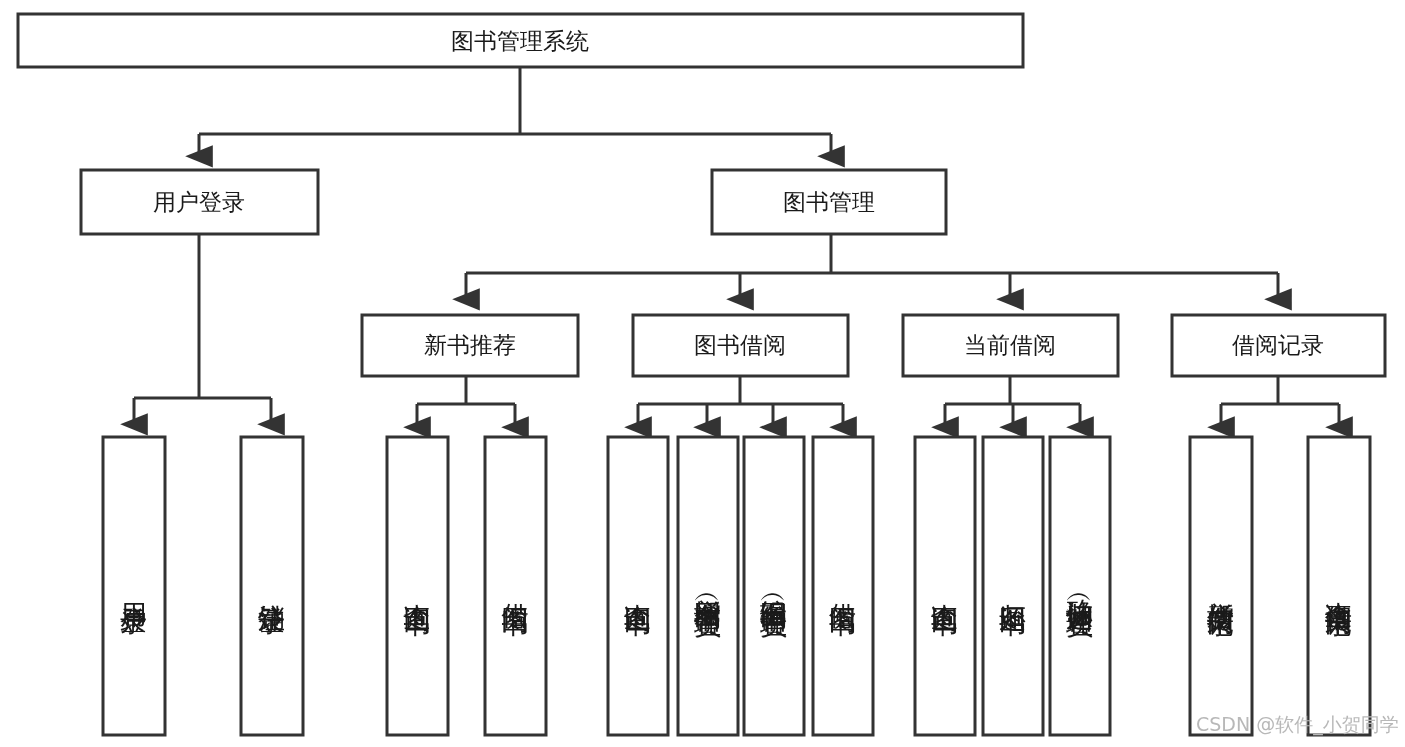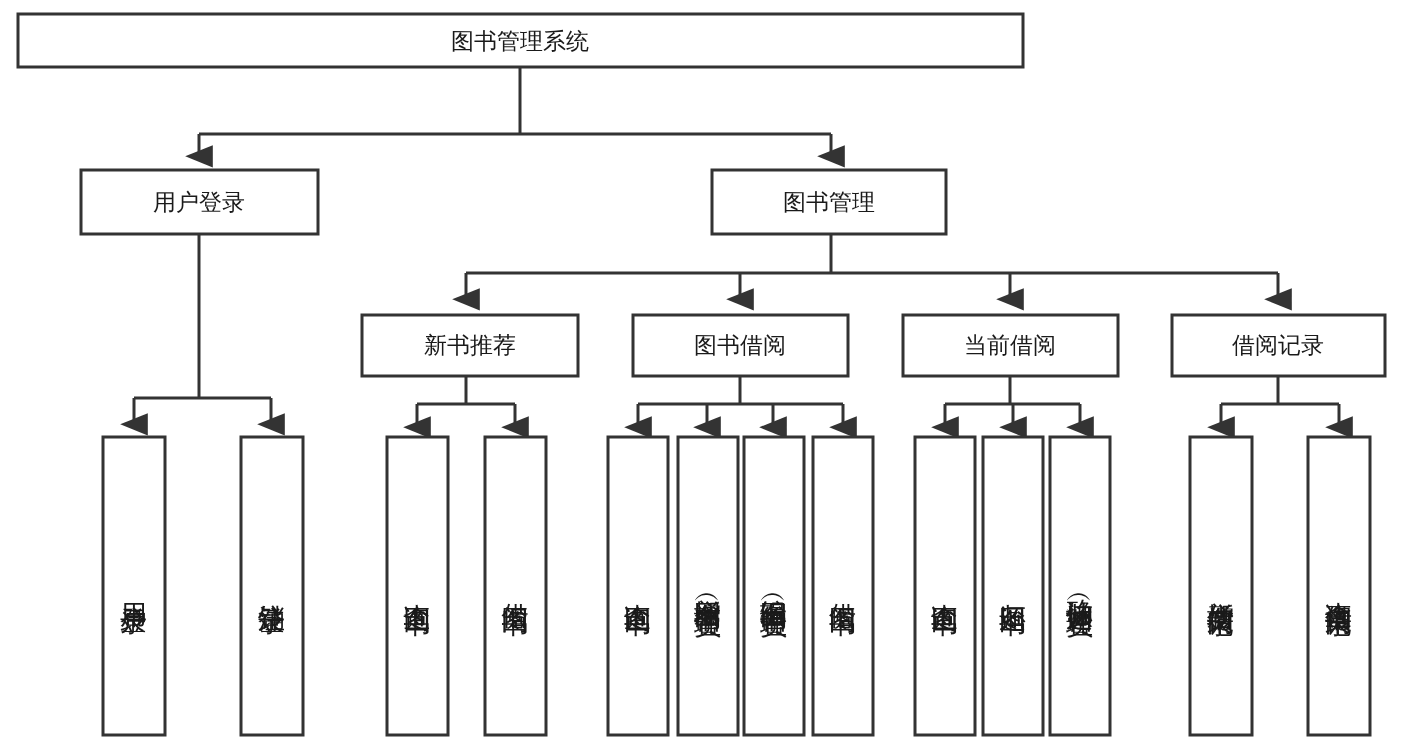--- a/index.html
+++ b/index.html
@@ -192,14 +192,15 @@
   <div class="leaf-label" style="left:744px; top:437px; width:60px; height:298px;">编辑图书（管理员）</div>
   <div class="leaf-label" style="left:813px; top:437px; width:60px; height:298px;">借阅图书</div>
 
   <div class="leaf-label" style="left:915px; top:437px; width:60px; height:298px;">查询图书</div>
   <div class="leaf-label" style="left:983px; top:437px; width:60px; height:298px;">归还图书</div>
   <div class="leaf-label" style="left:1050px; top:437px; width:60px; height:298px;">确认归还（管理员）</div>
 
   <div class="leaf-label" style="left:1190px; top:437px; width:62px; height:298px;">新增借阅记录</div>
   <div class="leaf-label" style="left:1308px; top:437px; width:62px; height:298px;">查询借阅记录</div>
 
+  <div class="watermark" style="left:1196px; top:712px;">CSDN @软件_小贺同学</div>
 
 </div>
 
 </body></html>

